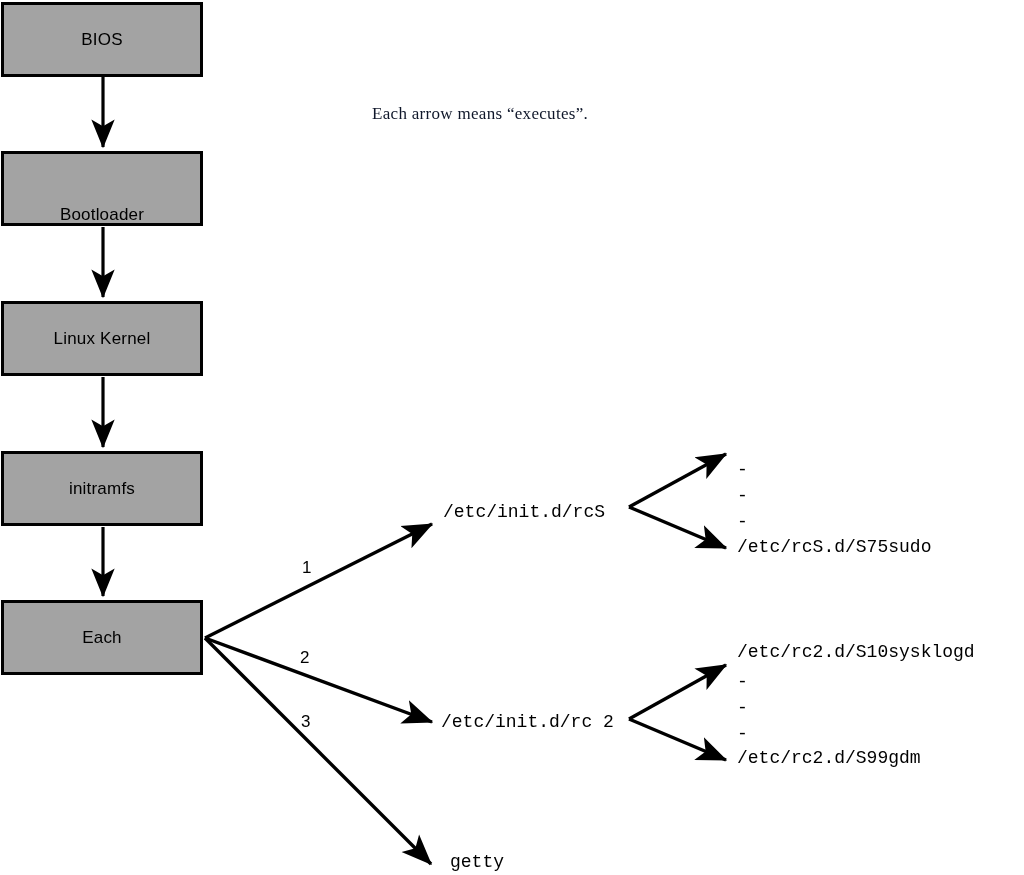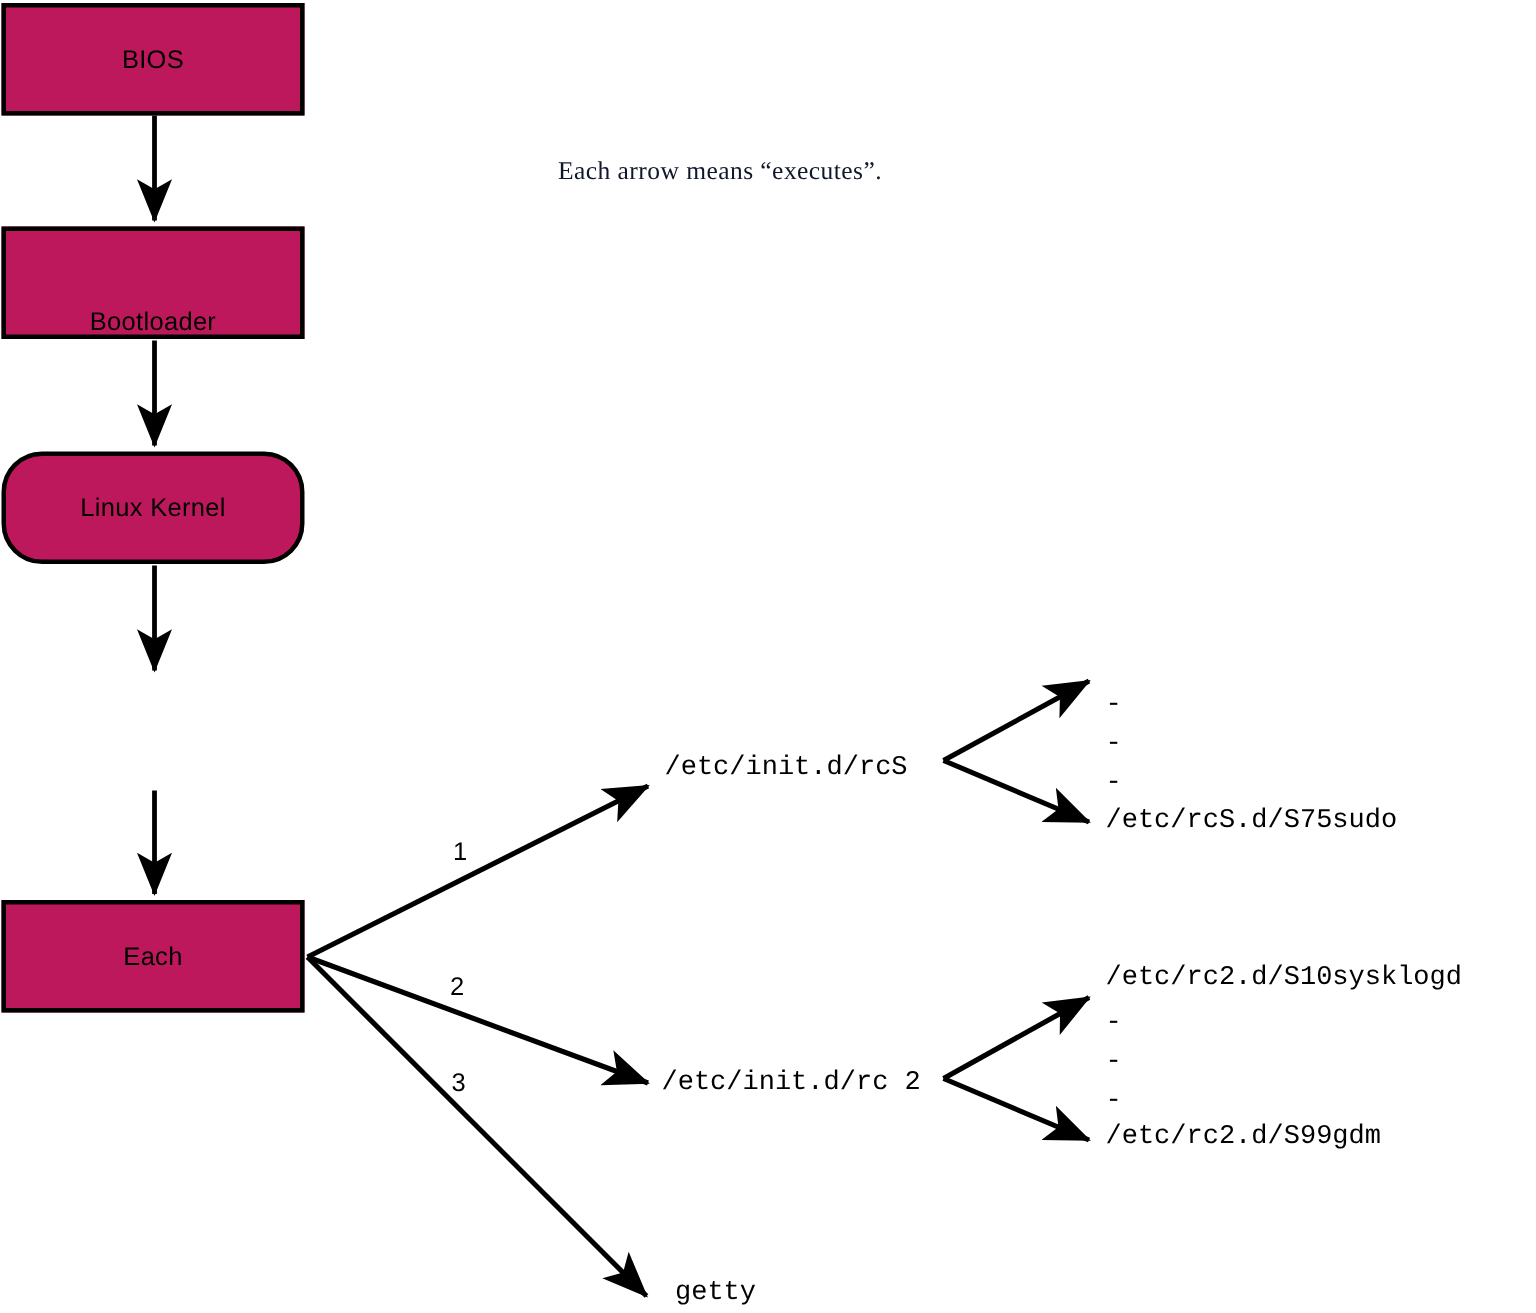--- a/index.html
+++ b/index.html
@@ -19,21 +19,21 @@
   #wires {
     position: absolute;
     left: 0;
     top: 0;
     width: 1024px;
     height: 875px;
   }
   .node-box {
     position: absolute;
     box-sizing: border-box;
-    background: #be185d;
+    background: #a3a3a3;
     border: 3px solid #000000;
     display: flex;
     align-items: center;
     justify-content: center;
   }
   .node-box-label {
     font-family: "Liberation Sans", sans-serif;
     font-size: 17px;
     color: #000000;
     line-height: 1;
@@ -110,24 +110,27 @@
   </svg>
 
   <div class="node-box" style="left:1px; top:2px; width:202px; height:75px;">
     <span class="node-box-label">BIOS</span>
   </div>
 
   <div class="node-box" style="left:1px; top:151px; width:202px; height:75px;align-items:flex-end;">
     <span class="node-box-label">Bootloader</span>
   </div>
 
-  <div class="node-box" style="left:1px; top:301px; width:202px; height:75px;border-radius:27px;">
+  <div class="node-box" style="left:1px; top:301px; width:202px; height:75px;">
     <span class="node-box-label">Linux Kernel</span>
   </div>
 
+  <div class="node-box" style="left:1px; top:451px; width:202px; height:75px;">
+    <span class="node-box-label">initramfs</span>
+  </div>
 
   <div class="node-box" style="left:1px; top:600px; width:202px; height:75px;">
     <span class="node-box-label">Each</span>
   </div>
 
   <div class="note-text" style="left:360px; top:104px;">Each arrow means “executes”.</div>
 
   <div class="edge-number" style="left:302px; top:559px;">1</div>
   <div class="edge-number" style="left:300px; top:649px;">2</div>
   <div class="edge-number" style="left:301px; top:713px;">3</div>

